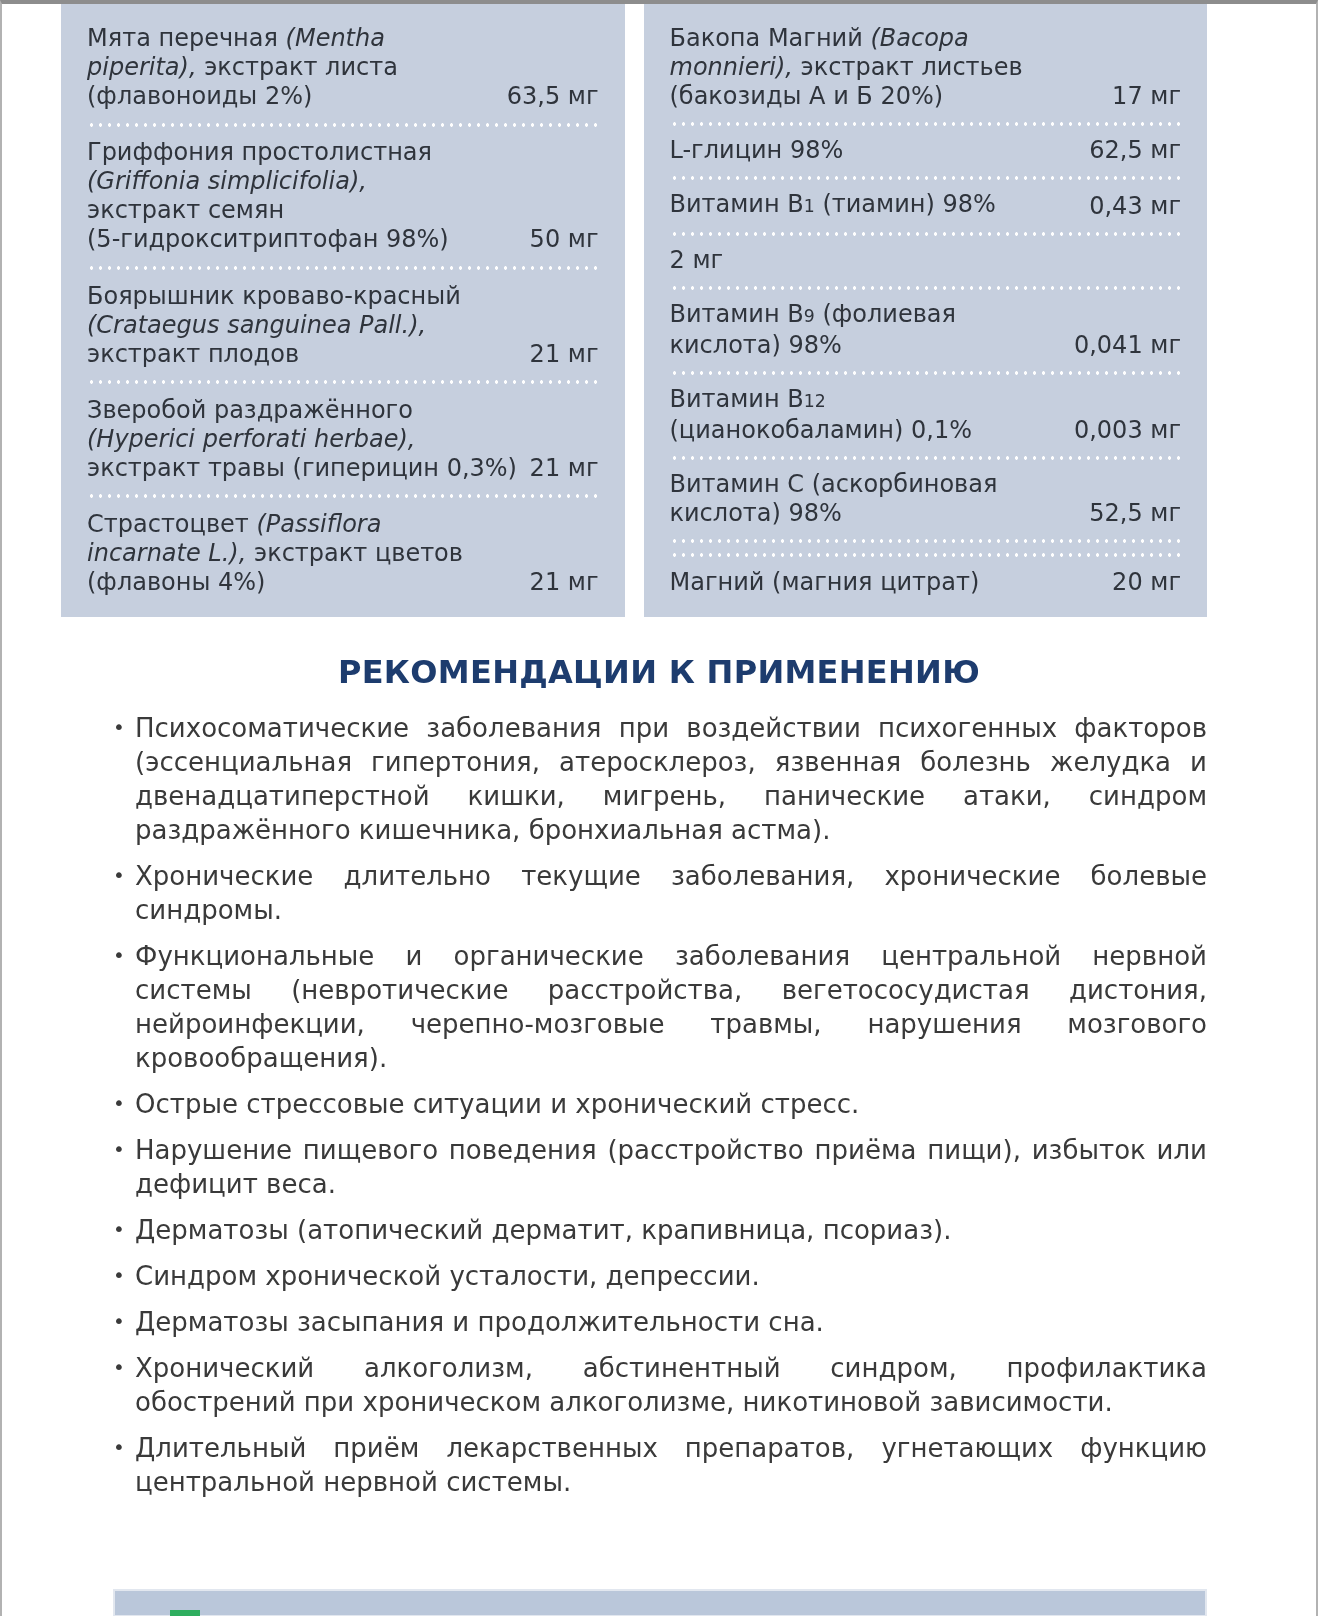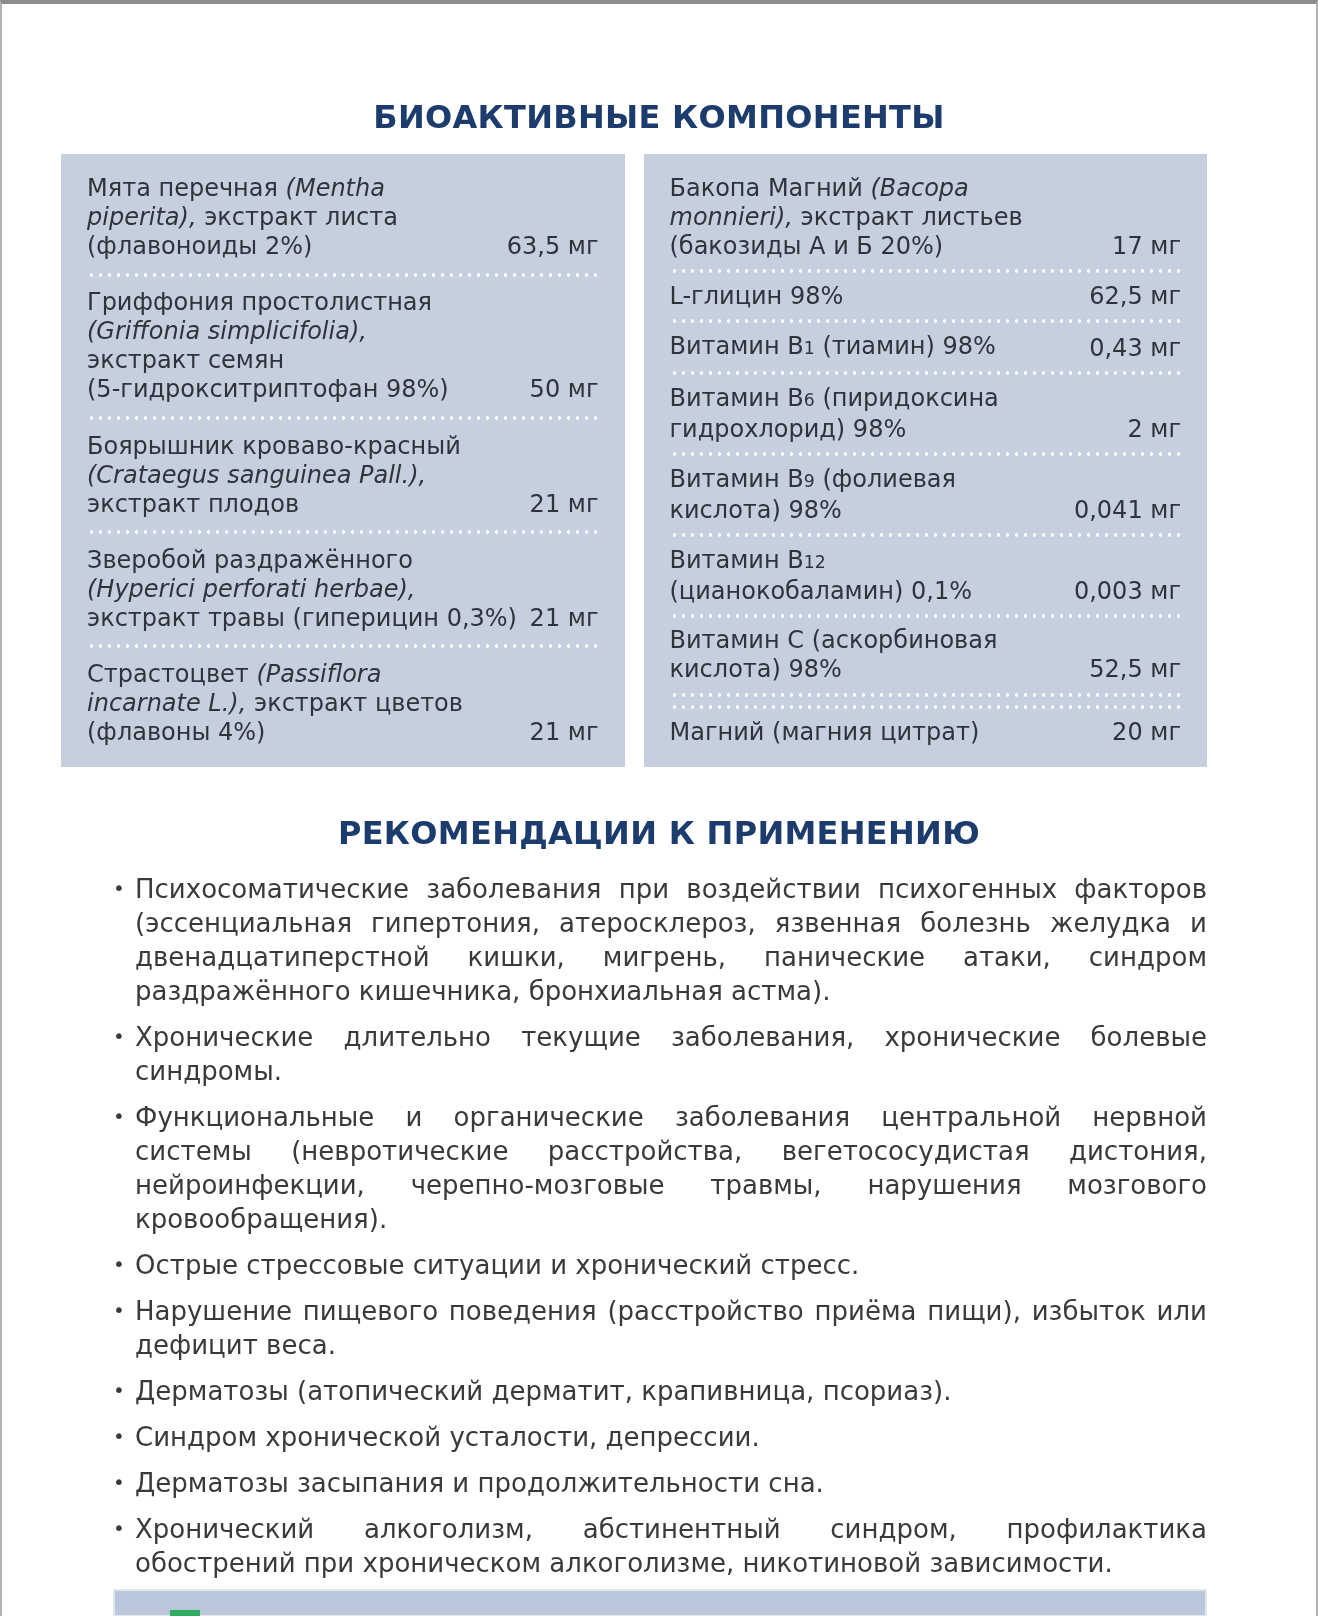--- a/index.html
+++ b/index.html
@@ -28,21 +28,21 @@
   .section-title{
     margin:0;
     text-align:center;
     color:var(--navy);
     font-weight:bold;
     font-size:32px;
     line-height:38px;
     letter-spacing:0.3px;
   }
   .title-components{margin-top:94px;margin-bottom:18px;}
-  .title-recommendations{margin-top:47px;margin-bottom:20px;}
+  .title-recommendations{margin-top:36px;margin-bottom:20px;}
   .panels{
     display:flex;
     gap:19px;
     margin:0 109px 0 59px;
   }
   .panel{
     flex:1 1 0;
     background:var(--panel-bg);
     box-sizing:border-box;
     height:613px;
@@ -113,21 +113,20 @@
     width:30px;
     height:10px;
     background:var(--green);
   }
 </style>
 </head>
 <body>
 
 <div class="page">
 
-  <h1 class="section-title title-components">БИОАКТИВНЫЕ КОМПОНЕНТЫ</h1>
 
   <div class="panels">
     <div class="panel" id="panel-left">
         <div class="row">
           <div class="ing-name"><span>Мята перечная </span><span class="it">(Mentha
 piperita),</span><span> экстракт листа
 (флавоноиды 2%)</span></div>
           <div class="ing-amount">63,5 мг</div>
         </div>
         <div class="sep"></div>
@@ -172,22 +171,20 @@
           <div class="ing-name"><span>L-глицин 98%</span></div>
           <div class="ing-amount">62,5 мг</div>
         </div>
         <div class="sep"></div>
         <div class="row">
           <div class="ing-name"><span>Витамин В</span><span class="sm">1</span><span> (тиамин) 98%</span></div>
           <div class="ing-amount">0,43 мг</div>
         </div>
         <div class="sep"></div>
         <div class="row">
-          <div class="ing-name"><span>Витамин В</span><span class="sm">6</span><span> (пиридоксина
-гидрохлорид) 98%</span></div>
           <div class="ing-amount">2 мг</div>
         </div>
         <div class="sep"></div>
         <div class="row">
           <div class="ing-name"><span>Витамин В</span><span class="sm">9</span><span> (фолиевая
 кислота) 98%</span></div>
           <div class="ing-amount">0,041 мг</div>
         </div>
         <div class="sep"></div>
         <div class="row">

